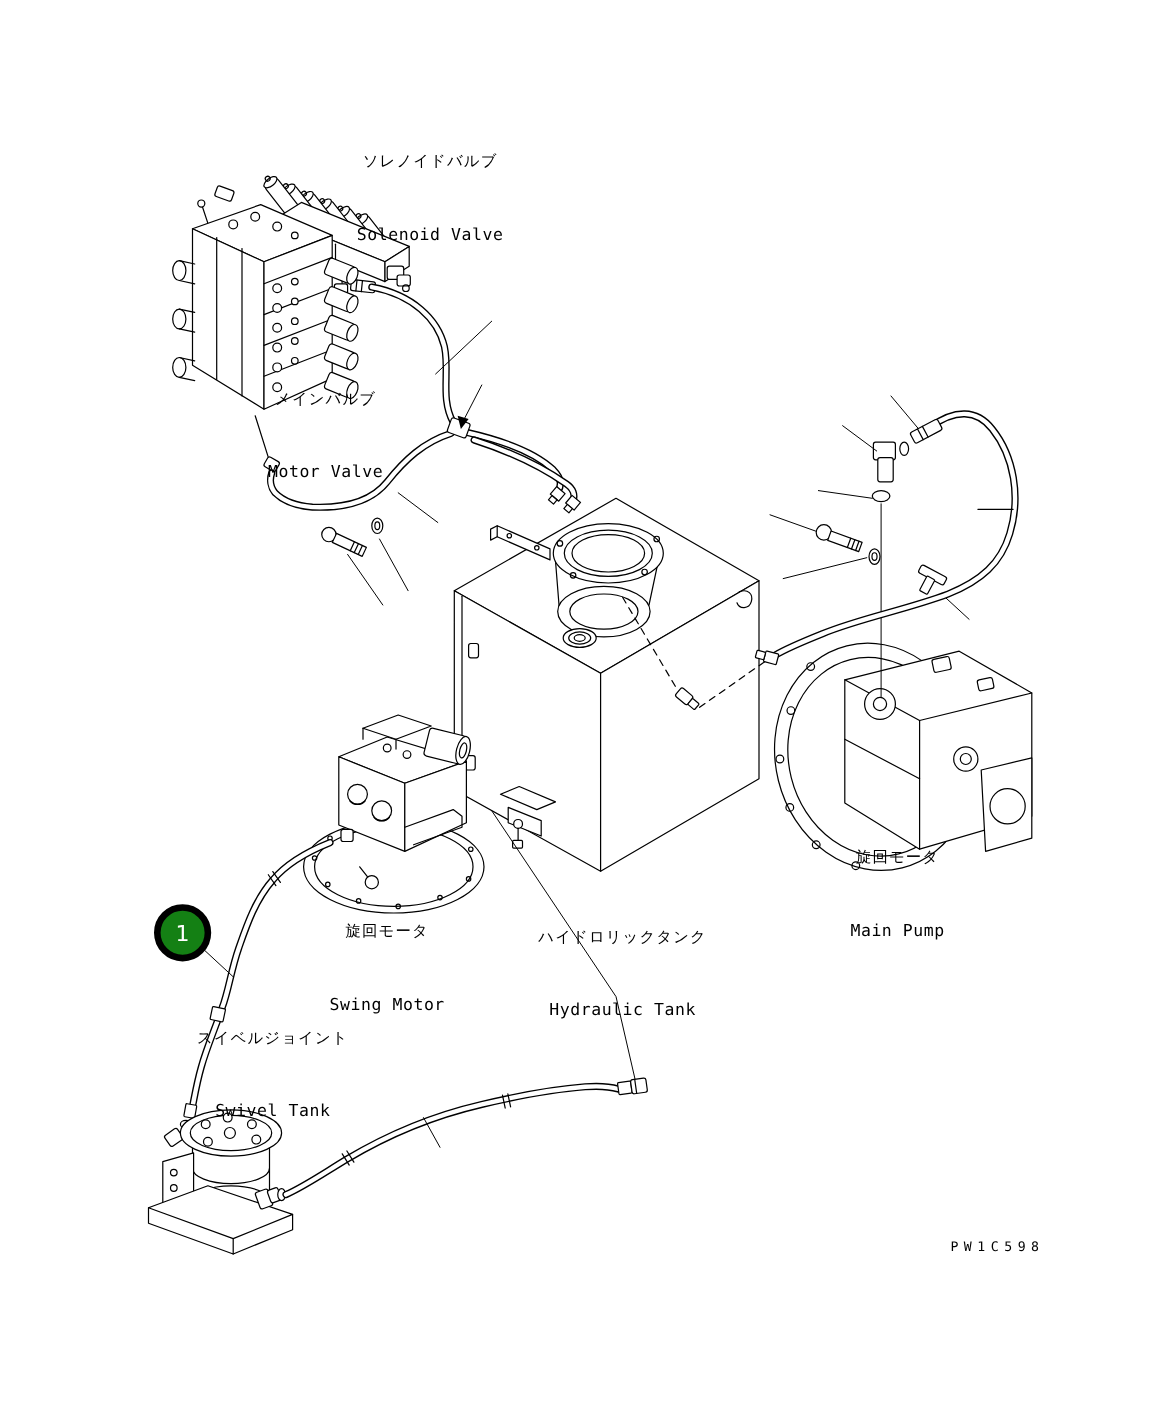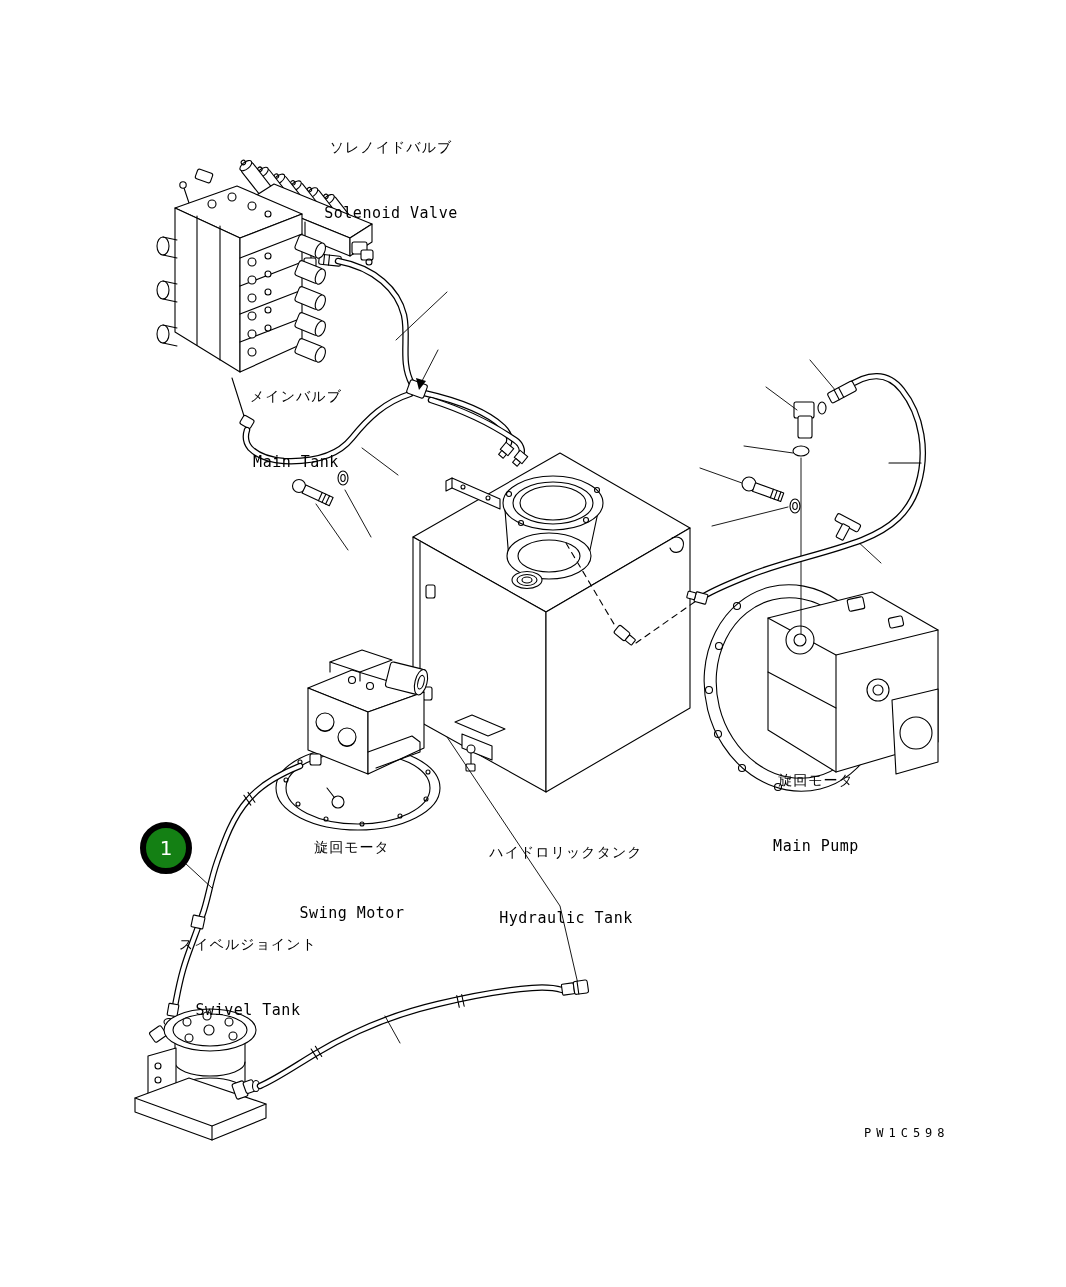--- a/index.html
+++ b/index.html
@@ -441,23 +441,23 @@
   </g>
 
   <line class="thin" x1="185" y1="863" x2="212" y2="888"></line>
 </svg>
 
 <div class="lbl" style="left:391px;top:139px">
   <div class="ja">ソレノイドバルブ</div>
   <div class="en">Solenoid Valve</div>
 </div>
 
-<div class="lbl" style="left:296px;top:388px">
+<div class="lbl" style="left:296px;top:355px">
   <div class="ja">メインバルブ</div>
-  <div class="en">Main Tank</div>
+  <div class="en">Motor Valve</div>
 </div>
 
 <div class="lbl" style="left:566px;top:844px">
   <div class="ja">ハイドロリックタンク</div>
   <div class="en">Hydraulic Tank</div>
 </div>
 
 <div class="lbl" style="left:816px;top:772px">
   <div class="ja">旋回モータ</div>
   <div class="en">Main Pump</div>

